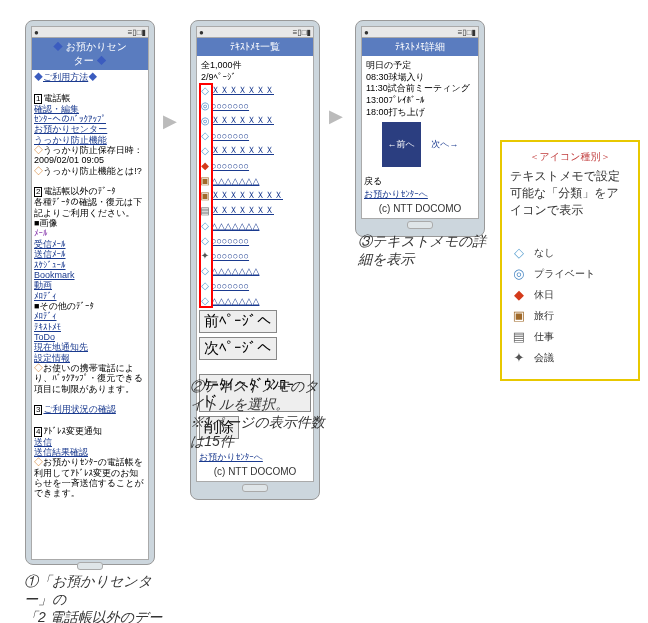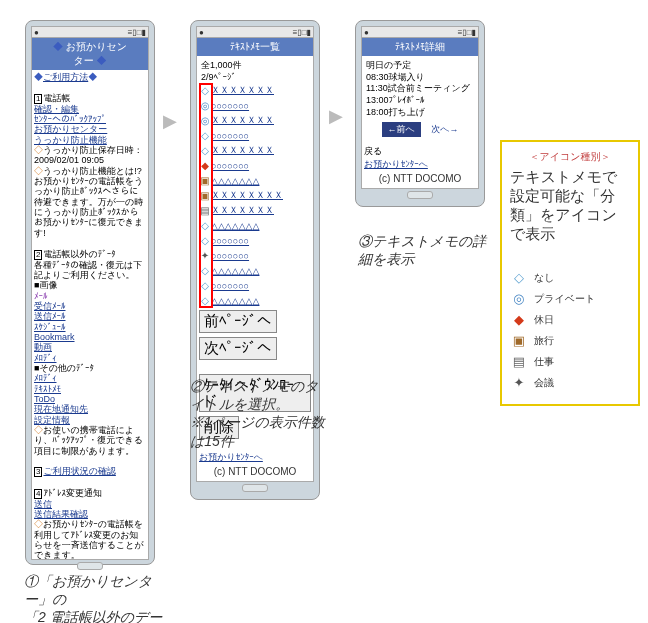--- a/index.html
+++ b/index.html
@@ -56,39 +56,39 @@
   .sec-link { color:#1a3a8f; text-decoration:underline; }
   .foot { text-align:center; font-size:10px; color:#333; padding:2px 0; }
   .scrollbtn {
     width:26px; height:8px; background:#dfe5e8; border:1px solid #aaa;
     margin: 2px auto; border-radius:3px;
   }
 
   
   .detail-body { color:#000; font-size:9px; line-height:1.3; padding:2px; }
   .detail-nav { text-align:center; padding:2px 0; }
-  .detail-nav .prev { background:#2b3e80; color:#fff; padding:1px 6px; display:inline-block; }
+  .detail-nav .prev { background:#2b3e80; color:#fff; padding:16px 6px; display:inline-block; }
   .detail-nav .next { color:#1a3a8f; margin-left:8px; }
 
   .arrow { position:absolute; color:#bbb; font-size:18px; }
   .arrow-1 { left:153px; top:100px; }
   .arrow-2 { left:319px; top:95px; }
 
   .caption { position:absolute; font-size:14px; color:#333; width:140px; line-height:1.3;font-style:italic; }
   .cap-1 { left:14px; top:562px; }
   .cap-2 { left:180px; top:367px; }
   .cap-3 { left:348px; top:222px; }
 
   .legend {
     position:absolute; left:490px; top:130px;
     width:140px; border:2px solid #e8c800; padding:8px;
     font-size:10px; color:#333;
   }
   .legend-title { color:#c13c3c; text-align:center; margin-bottom:4px; }
-  .legend-desc { margin-bottom:26px; font-size:15px; }
+  .legend-desc { margin-bottom:26px; font-size:12px; }
   .legend-row { display:flex; align-items:center; margin:6px 0; }
   .legend-icon { width:18px; text-align:center; font-size:13px; margin-right:6px; }
   .ic-none { color:#5aa0d0; }
   .ic-private { color:#4a88c4; }
   .ic-holiday { color:#d43a1a; }
   .ic-travel { color:#a06a2a; }
   .ic-work { color:#666; }
   .ic-meeting { color:#555; }
 </style>
 </head>
@@ -110,21 +110,20 @@
       <div><span class="diamond">◆</span><span class="lnk">ご利用方法</span><span class="diamond">◆</span></div>
       <br>
       <div><span class="box">1</span><span class="blk">電話帳</span></div>
       <div class="lnk">確認・編集</div>
       <div class="lnk">ｾﾝﾀｰへのﾊﾞｯｸｱｯﾌﾟ</div>
       <div class="lnk">お預かりセンター</div>
       <div class="lnk">うっかり防止機能</div>
       <div><span class="orange">◇</span><span class="blk">うっかり防止保存日時：</span></div>
       <div class="blk">2009/02/01 09:05</div>
       <div><span class="orange">◇</span><span class="blk">うっかり防止機能とは!?</span></div>
-      <div class="blk">お預かりｾﾝﾀｰの電話帳をうっかり防止ﾎﾞｯｸｽへさらに待避できます。万が一の時にうっかり防止ﾎﾞｯｸｽからお預かりｾﾝﾀｰに復元できます!</div>
       <br>
       <div><span class="box">2</span><span class="blk">電話帳以外のﾃﾞｰﾀ</span></div>
       <div class="blk">各種ﾃﾞｰﾀの確認・復元は下記よりご利用ください。</div>
       <div class="blk">■<span>画像</span></div>
       <div class="purple">ﾒｰﾙ</div>
       <div class="lnk">受信ﾒｰﾙ</div>
       <div class="lnk">送信ﾒｰﾙ</div>
       <div class="lnk">ｽｹｼﾞｭｰﾙ</div>
       <div class="lnk">Bookmark</div>
       <div class="lnk">動画</div>

